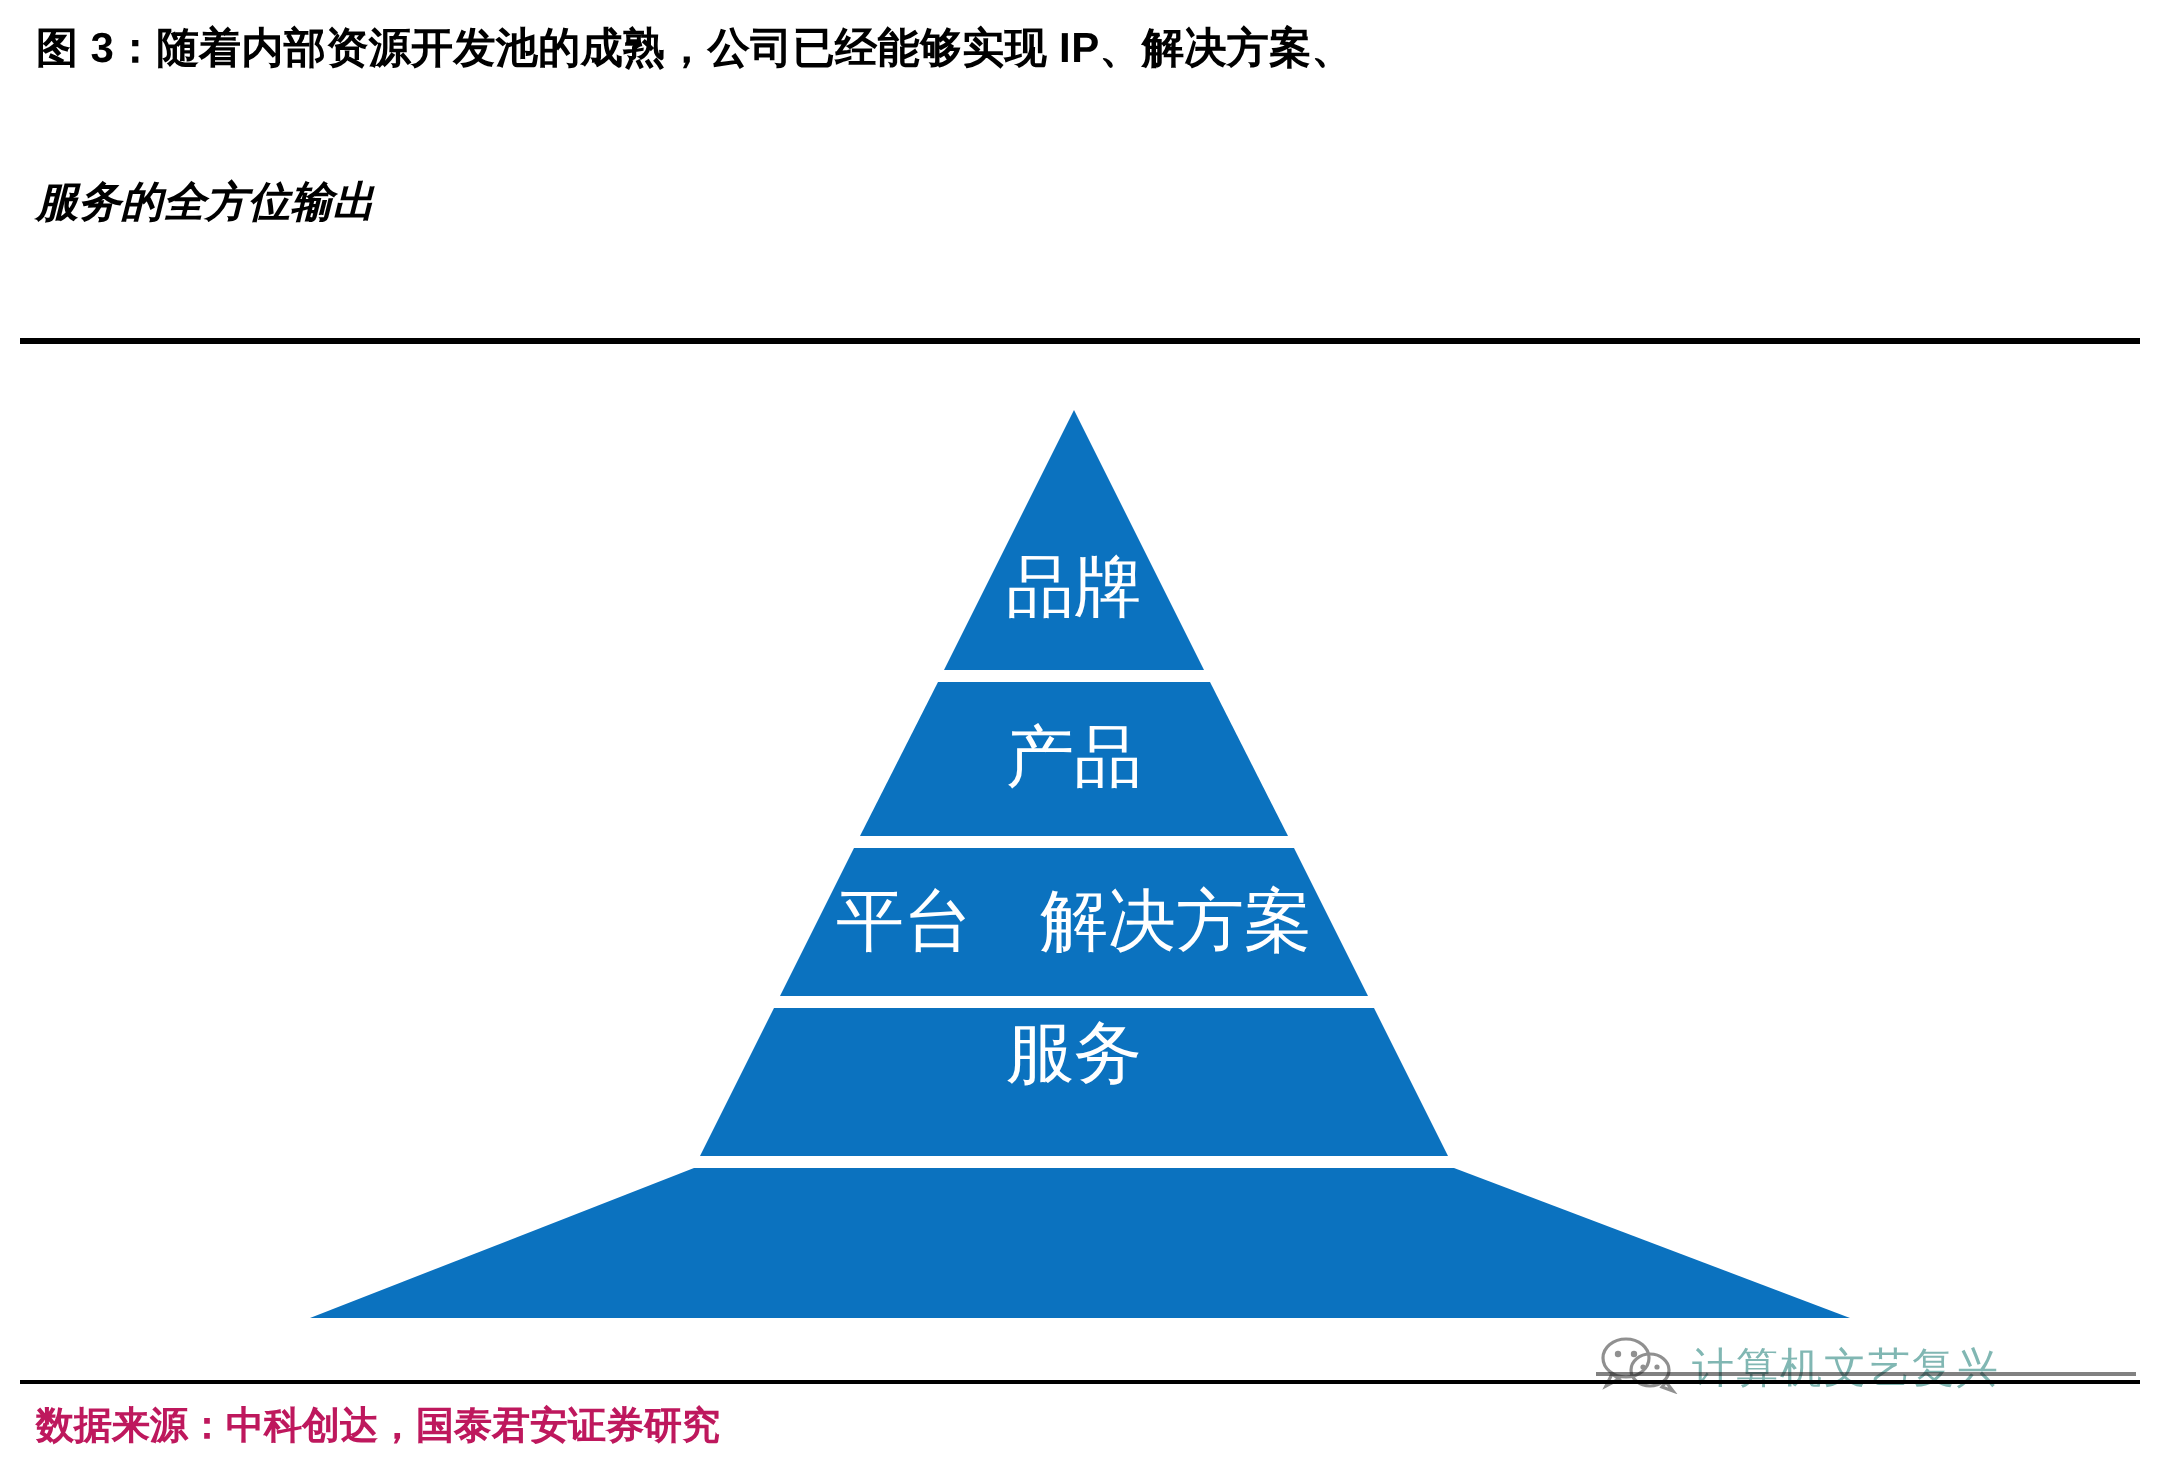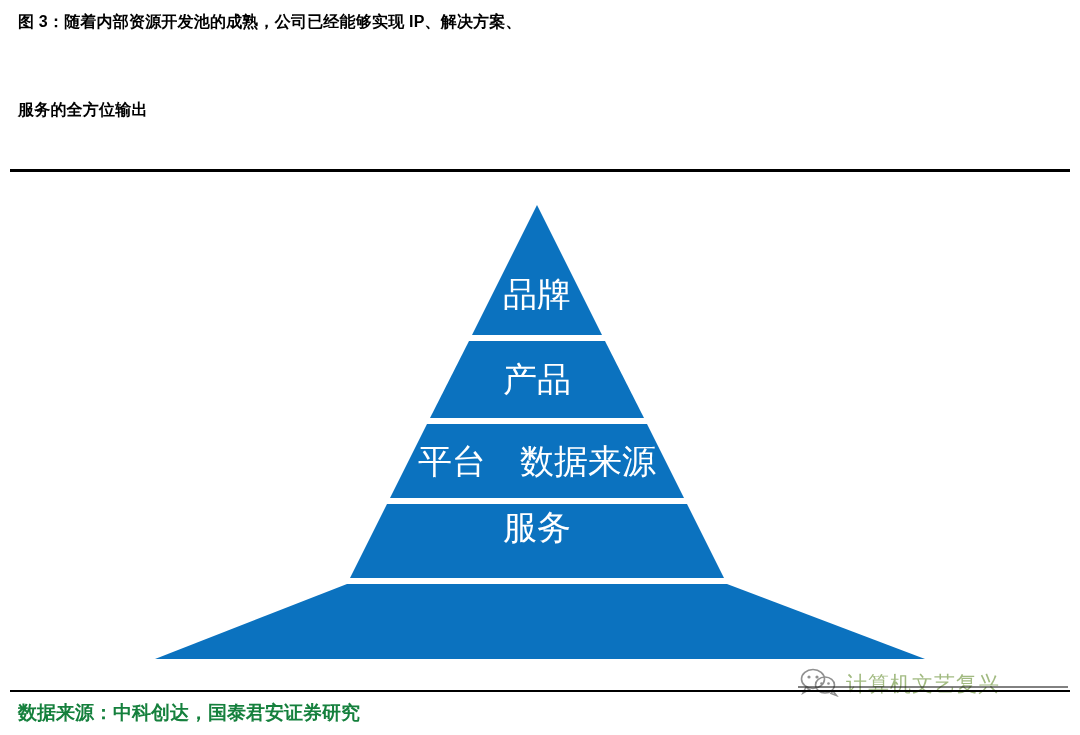--- a/index.html
+++ b/index.html
@@ -18,28 +18,28 @@
   
   #title-block {
     position: absolute;
     left: 18px;
     top: 14px;
     width: 1050px;
   }
   .title-line {
     font-family: "Liberation Sans", "DejaVu Sans", sans-serif;
     font-weight: 700;
-    font-size: 16px;
+    font-size: 21px;
     color: #000000;
     letter-spacing: 0.2px;
     line-height: 1.0;
     white-space: nowrap;
   }
   #title-line-1 { margin-bottom: 0; }
-  #title-line-2 { margin-top: 72px; }
+  #title-line-2 { margin-top: 56px; font-style: italic; }
 
   
   .hrule {
     position: absolute;
     left: 10px;
     width: 1060px;
     height: 3px;
     background: #000000;
   }
   #rule-top    { top: 169px; }
@@ -76,21 +76,21 @@
   #tier-label-4 { top: 445px; }
 
   
   #source-note {
     position: absolute;
     left: 18px;
     top: 700px;
     font-family: "Liberation Sans", "DejaVu Sans", sans-serif;
     font-weight: 700;
     font-size: 19px;
-    color: #15803d;
+    color: #be185d;
     white-space: nowrap;
   }
 
   
   #watermark {
     position: absolute;
     left: 800px;
     top: 662px;
     width: 270px;
     height: 44px;
@@ -105,21 +105,21 @@
     top: 686px;
     width: 270px;
     height: 2px;
     background: #1a1a1a;
     opacity: 0.55;
   }
   #watermark-text {
     font-family: "Liberation Sans", "DejaVu Sans", sans-serif;
     font-size: 21px;
     font-weight: 400;
-    color: #4d7c0f;
+    color: #0f766e;
     letter-spacing: 1px;
     white-space: nowrap;
   }
   #wechat-icon { flex: 0 0 auto; }
 </style>
 </head>
 <body>
 
 <div id="title-block">
   <div class="title-line" id="title-line-1">图 3：随着内部资源开发池的成熟，公司已经能够实现 IP、解决方案、</div>
@@ -140,21 +140,21 @@
 
     <polygon fill="#0B72BF" points="387,329 687,329 724,403 350,403"></polygon>
 
     <polygon fill="#0B72BF" points="347,409 727,409 925,484 155,484"></polygon>
   </svg>
 
   <div class="tier-label" id="tier-label-0">品牌</div>
 
   <div class="tier-label" id="tier-label-1">产品</div>
 
-  <div class="tier-label" id="tier-label-2">平台　数据来源</div>
+  <div class="tier-label" id="tier-label-2">平台　解决方案</div>
 
   <div class="tier-label" id="tier-label-3">服务</div>
 
 </div>
 
 <div id="watermark">
   <span id="wechat-icon">
     <svg width="40" height="30" viewBox="0 0 40 30">
       <ellipse cx="13" cy="12" rx="11.5" ry="9.5" fill="none" stroke="#2b2b2b" stroke-width="1.6"></ellipse>
       <path d="M6 20 L3 26 L9.5 22.5 Z" fill="none" stroke="#2b2b2b" stroke-width="1.6"></path>

